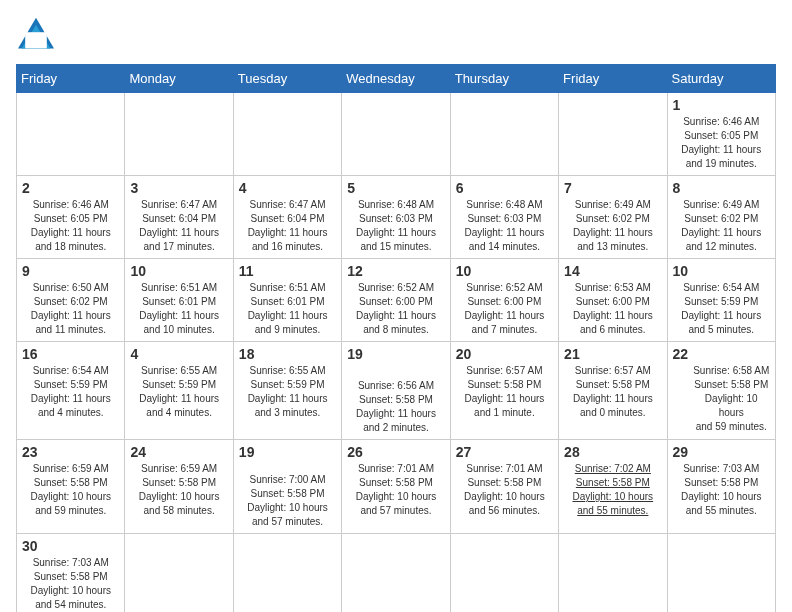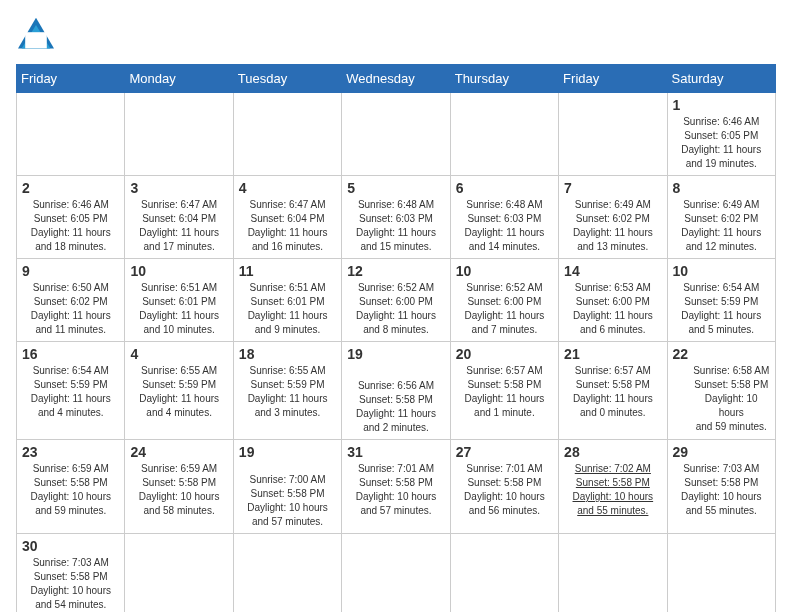--- a/index.html
+++ b/index.html
@@ -305,21 +305,21 @@
 and 58 minutes.</div>
         </td>
         <td>
           <div class="day-number">19</div>
           <div class="day-info" style="white-space: pre-line; margin-top: 13px;">Sunrise: 7:00 AM
 Sunset: 5:58 PM
 Daylight: 10 hours
 and 57 minutes.</div>
         </td>
         <td>
-          <div class="day-number">31</div>
+          <div class="day-number">26</div>
           <div class="day-info" style="white-space: pre-line;">Sunrise: 7:01 AM
 Sunset: 5:58 PM
 Daylight: 10 hours
 and 57 minutes.</div>
         </td>
         <td>
           <div class="day-number">27</div>
           <div class="day-info" style="white-space: pre-line;">Sunrise: 7:01 AM
 Sunset: 5:58 PM
 Daylight: 10 hours

